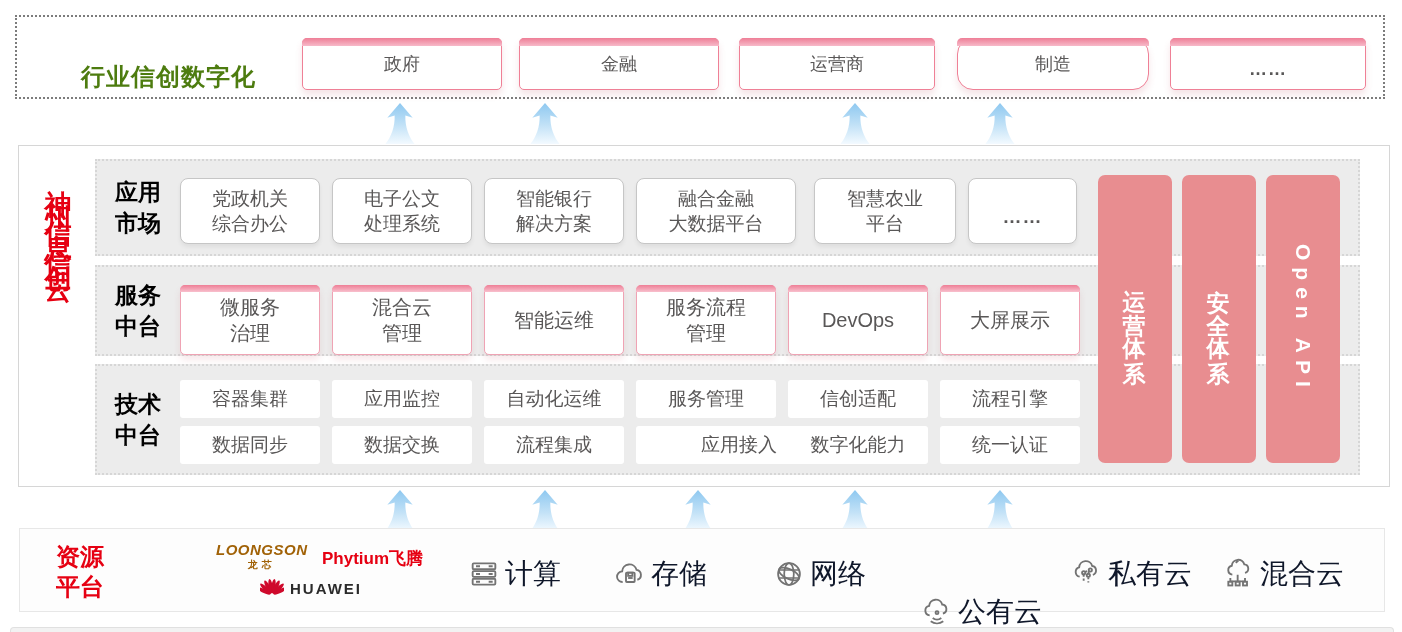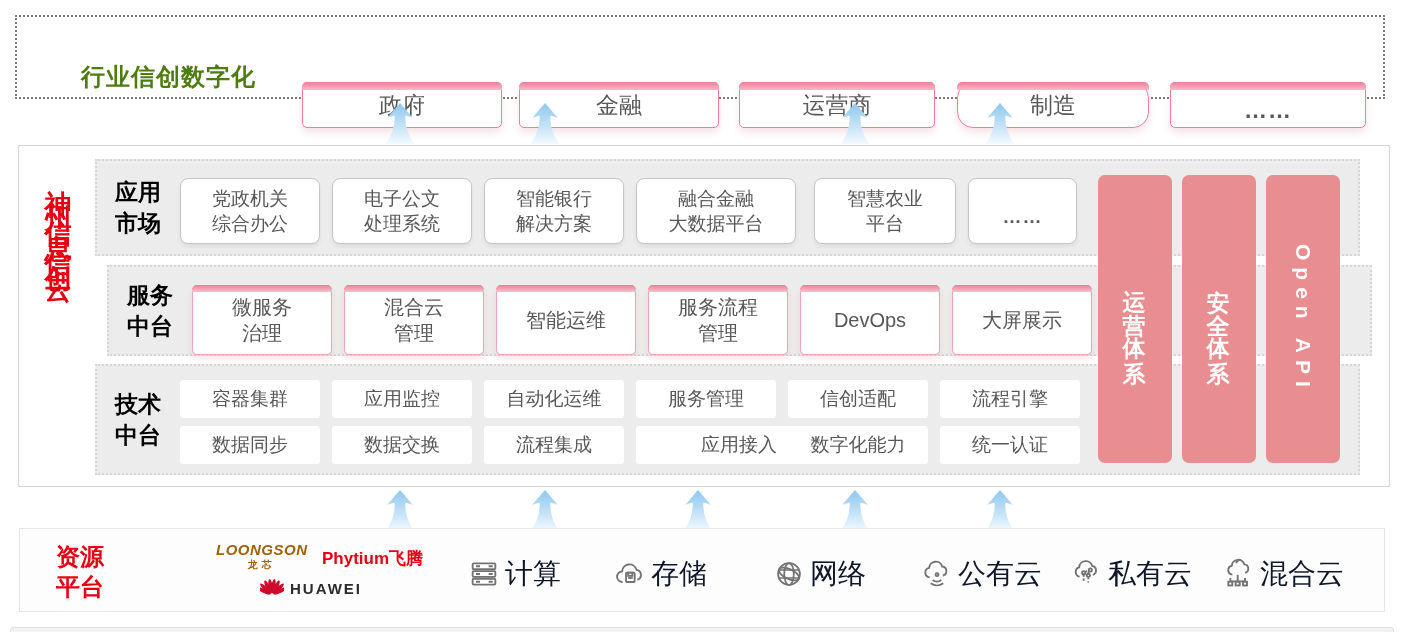--- a/index.html
+++ b/index.html
@@ -4,23 +4,23 @@
 <style>
   html,body{margin:0;padding:0;background:#fff;}
   #canvas{position:relative;width:1402px;height:632px;background:#fff;overflow:hidden;
           font-family:"Liberation Sans","DejaVu Sans",sans-serif;color:#595757;}
   .abs{position:absolute;}
   .preline{white-space:pre-line;}
 
   
   .banner{left:15px;top:15px;width:1370px;height:84px;border:2px dotted #7c7c7c;box-sizing:border-box;background:#fff;}
   .banner-title{left:64px;top:44px;font-size:24px;font-weight:bold;color:#4d7c0f;letter-spacing:1px;}
-  .industry-box{position:absolute;top:21px;height:46px;background:#fff;border:1px solid #ef8096;border-radius:5px;
+  .industry-box{position:absolute;top:21px;height:52px;background:#fff;border:1px solid #ef8096;border-radius:5px;
     box-shadow:0 5px 7px rgba(190,70,90,.14);display:flex;align-items:center;justify-content:center;
-    font-size:23px;font-weight:500;color:#595757;box-sizing:border-box;margin-top:44px;}
+    font-size:18px;font-weight:500;color:#595757;box-sizing:border-box;}
   .industry-box::before{content:"";position:absolute;top:-1px;left:-1px;right:-1px;height:8px;
     border-radius:5px 5px 0 0;background:linear-gradient(180deg,#ee7e96,#f7bac9);}
 
   
   .arrow{position:absolute;width:36px;height:41px;}
 
   .cap-label{left:640px;top:106px;font-size:23px;font-weight:bold;color:#45b9ec;letter-spacing:1px;margin-top:47px;}
 
   
   .main-box{left:18px;top:145px;width:1372px;height:342px;border:1px solid #d6d6d6;box-sizing:border-box;background:#fff;}
@@ -133,21 +133,21 @@
       </div>
     <div class="app-box" style="left:717px;width:142px;">
         <span class="preline">智慧农业
 平台</span>
       </div>
     <div class="app-box" style="left:871px;width:109px;">
         <span class="ellip">……</span>
       </div>
   </div>
 
-  <div class="row" style="top:265px;height:91px;margin-left:12px;">
+  <div class="row" style="top:265px;height:91px;">
     <div class="row-label">服务
 中台</div>
     <div class="svc-box c1">
         <span class="preline">微服务
 治理</span>
       </div>
     <div class="svc-box c2">
         <span class="preline">混合云
 管理</span>
       </div>
@@ -278,21 +278,21 @@
     </div>
     <div class="res-item" style="left:753px;">
       <svg class="res-icon" viewBox="0 0 24 24" fill="none" stroke="#737373" stroke-width="1.3">
         <circle cx="12" cy="12" r="8.2"></circle>
           <ellipse cx="12" cy="12" rx="3.6" ry="8.2"></ellipse>
         <path d="M4.3 9h15.4 M4.3 15h15.4"></path>
           <ellipse cx="12" cy="12" rx="8.2" ry="3.6" transform="rotate(25 12 12)"></ellipse>
       </svg>
       <span class="lbl">网络</span>
     </div>
-    <div class="res-item" style="left:901px;">
+    <div class="res-item" style="left:901px;margin-top:38px;">
       <svg class="res-icon" viewBox="0 0 24 24" fill="none" stroke="#737373" stroke-width="1.4">
         <path d="M6.5 14.5 a3.6 3.6 0 0 1 -0.4-7.1 a5 5 0 0 1 9.8-1 a3.4 3.4 0 0 1 0.5 6.7"></path>
         <circle cx="12" cy="12.5" r="1.1"></circle>
           <path d="M8.8 16.5 a5 5 0 0 0 6.4 0 M7.3 19 a8 8 0 0 0 9.4 0"></path>
       </svg>
       <span class="lbl">公有云</span>
     </div>
     <div class="res-item" style="left:1051px;">
       <svg class="res-icon" viewBox="0 0 24 24" fill="none" stroke="#737373" stroke-width="1.4">
         <path d="M6.5 14 a3.6 3.6 0 0 1 -0.4-7 a5 5 0 0 1 9.8-1 a3.4 3.4 0 0 1 0.5 6.6"></path>

